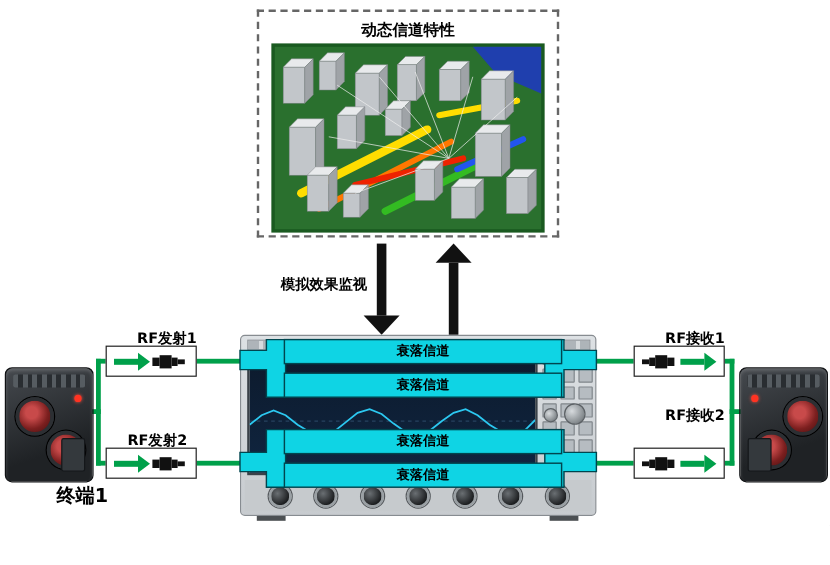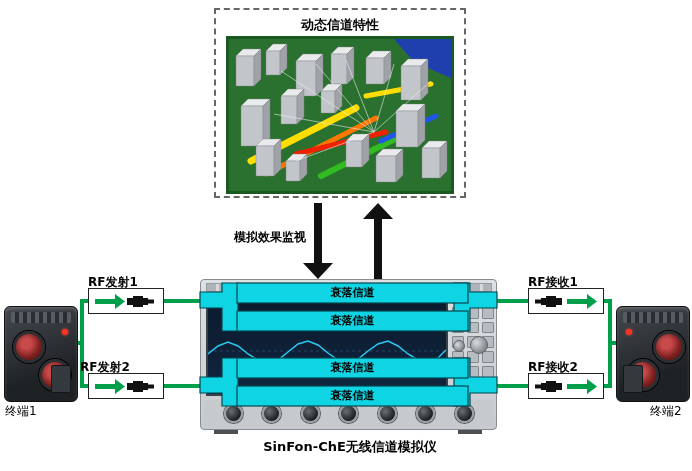--- a/index.html
+++ b/index.html
@@ -17,21 +17,21 @@
   .varrow{position:absolute;width:30px;}
   .varrow .shaft{position:absolute;left:11px;width:8px;background:#111;display:block;}
   .varrow .head{position:absolute;left:0;width:0;height:0;display:block;
                 border-left:15px solid transparent;border-right:15px solid transparent;}
   .flow-label{position:absolute;font-size:12px;font-weight:600;}
 
   
   .wire{position:absolute;background:#00a04a;}
 
   
-  .port-label{position:absolute;width:76px;text-align:left;font-size:12px;font-weight:bold;}
+  .port-label{position:absolute;width:76px;text-align:right;font-size:12px;font-weight:bold;}
   .port-box{position:absolute;width:76px;height:26px;background:#fff;border:1px solid #222;
             box-sizing:border-box;display:flex;align-items:center;justify-content:center;}
 
   
   .instrument{position:absolute;left:200px;top:279px;width:297px;height:151px;
               background:linear-gradient(#dde1e4,#c7cbcf);border:1px solid #878c91;
               border-radius:4px;box-sizing:border-box;}
   .top-buttons{position:absolute;left:206px;top:283px;width:284px;height:7px;
                background:repeating-linear-gradient(90deg,#aeb4b9 0 9px,#d6dadd 9px 12px);
                border:1px solid #969ba0;}
@@ -61,21 +61,21 @@
             box-shadow:inset 0 2px 3px rgba(255,255,255,.18);}
   .terminal i{position:absolute;display:block;}
   .terminal .vents{left:6px;top:5px;right:6px;height:11px;border-radius:2px;
         background:repeating-linear-gradient(90deg,#565c61 0 4px,#292d31 4px 8px);}
   .terminal .rjack{width:26px;height:26px;border-radius:50%;
         background:radial-gradient(circle at 40% 38%,#c84a4a 0 22%,#7c1f1f 60%,#461010 100%);
         border:3px solid #2c2f33;box-shadow:0 0 0 1px #000;}
   .terminal .led{width:6px;height:6px;border-radius:50%;background:#ff3322;
         box-shadow:0 0 3px #ff5040;}
   .terminal .plate{width:18px;height:26px;background:#34393d;border:1px solid #14171a;border-radius:2px;}
-  .term-label{position:absolute;font-size:12px;font-weight:normal;}
+  .term-label{position:absolute;font-size:16px;font-weight:bold;margin-left:42px;}
 
   .device-title{position:absolute;left:180px;top:438px;width:340px;text-align:center;
                 font-size:13px;font-weight:bold;}
 </style>
 </head>
 <body>
 
 <div class="stage">
 
   <div class="control-unit">
@@ -232,21 +232,21 @@
   <div class="port-box" style="left:528px;top:288px;">
     <svg width="70" height="22" viewBox="0 0 70 22">
       <rect x="4" y="9.5" width="6" height="4" fill="#111"></rect>
       <rect x="10" y="8" width="5" height="7" fill="#111"></rect>
       <rect x="15" y="6" width="10" height="11" fill="#111"></rect>
       <rect x="25" y="8" width="6" height="7" fill="#111"></rect>
       <rect x="36" y="9" width="20" height="5" fill="#00a04a"></rect>
       <polygon points="56,4 56,19 66,11.5" fill="#00a04a"></polygon>
     </svg>
   </div>
-  <div class="port-label" style="left:528px;top:359px;">RF接收2</div>
+  <div class="port-label" style="left:528px;top:338px;">RF接收2</div>
   <div class="port-box" style="left:528px;top:373px;">
     <svg width="70" height="22" viewBox="0 0 70 22">
       <rect x="4" y="9.5" width="6" height="4" fill="#111"></rect>
       <rect x="10" y="8" width="5" height="7" fill="#111"></rect>
       <rect x="15" y="6" width="10" height="11" fill="#111"></rect>
       <rect x="25" y="8" width="6" height="7" fill="#111"></rect>
       <rect x="36" y="9" width="20" height="5" fill="#00a04a"></rect>
       <polygon points="56,4 56,19 66,11.5" fill="#00a04a"></polygon>
     </svg>
   </div>
@@ -321,15 +321,14 @@
 
   <div class="terminal" style="left:616px;top:306px;">
     <i class="vents"></i>
     <i class="rjack" style="left:36px;top:24px;"></i>
     <i class="rjack" style="left:10px;top:52px;"></i>
     <i class="led" style="left:9px;top:22px;"></i>
     <i class="plate" style="left:6px;bottom:8px;"></i>
   </div>
   <div class="term-label" style="left:650px;top:403px;">终端2</div>
 
-  <div class="device-title">SinFon-ChE无线信道模拟仪</div>
 
 </div>
 
 </body></html>

